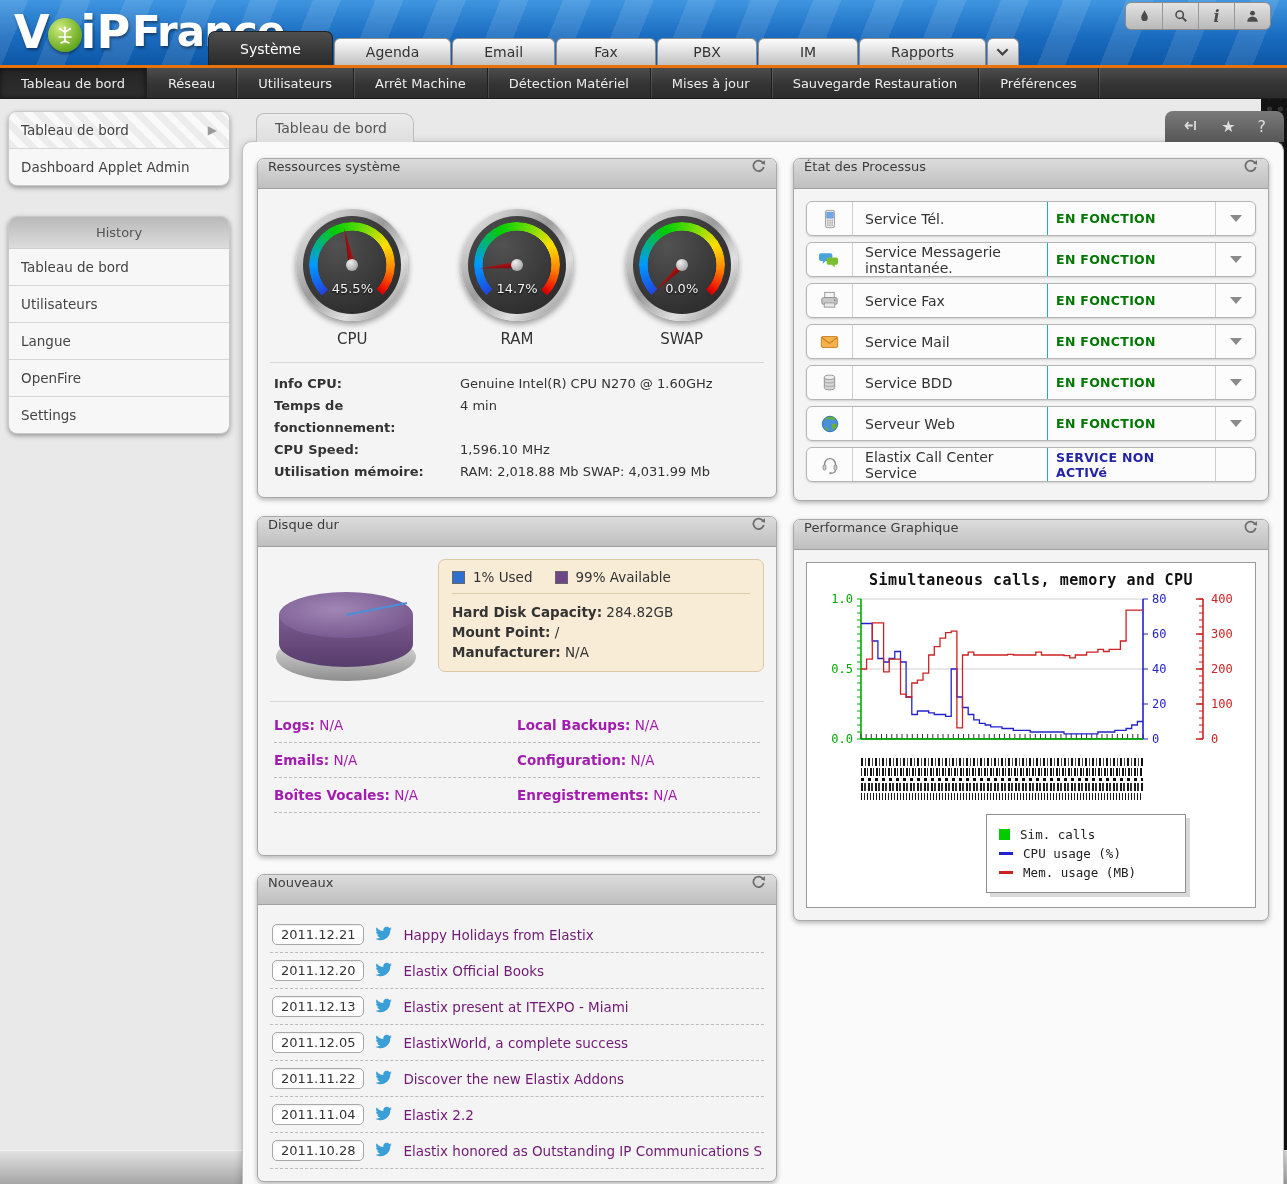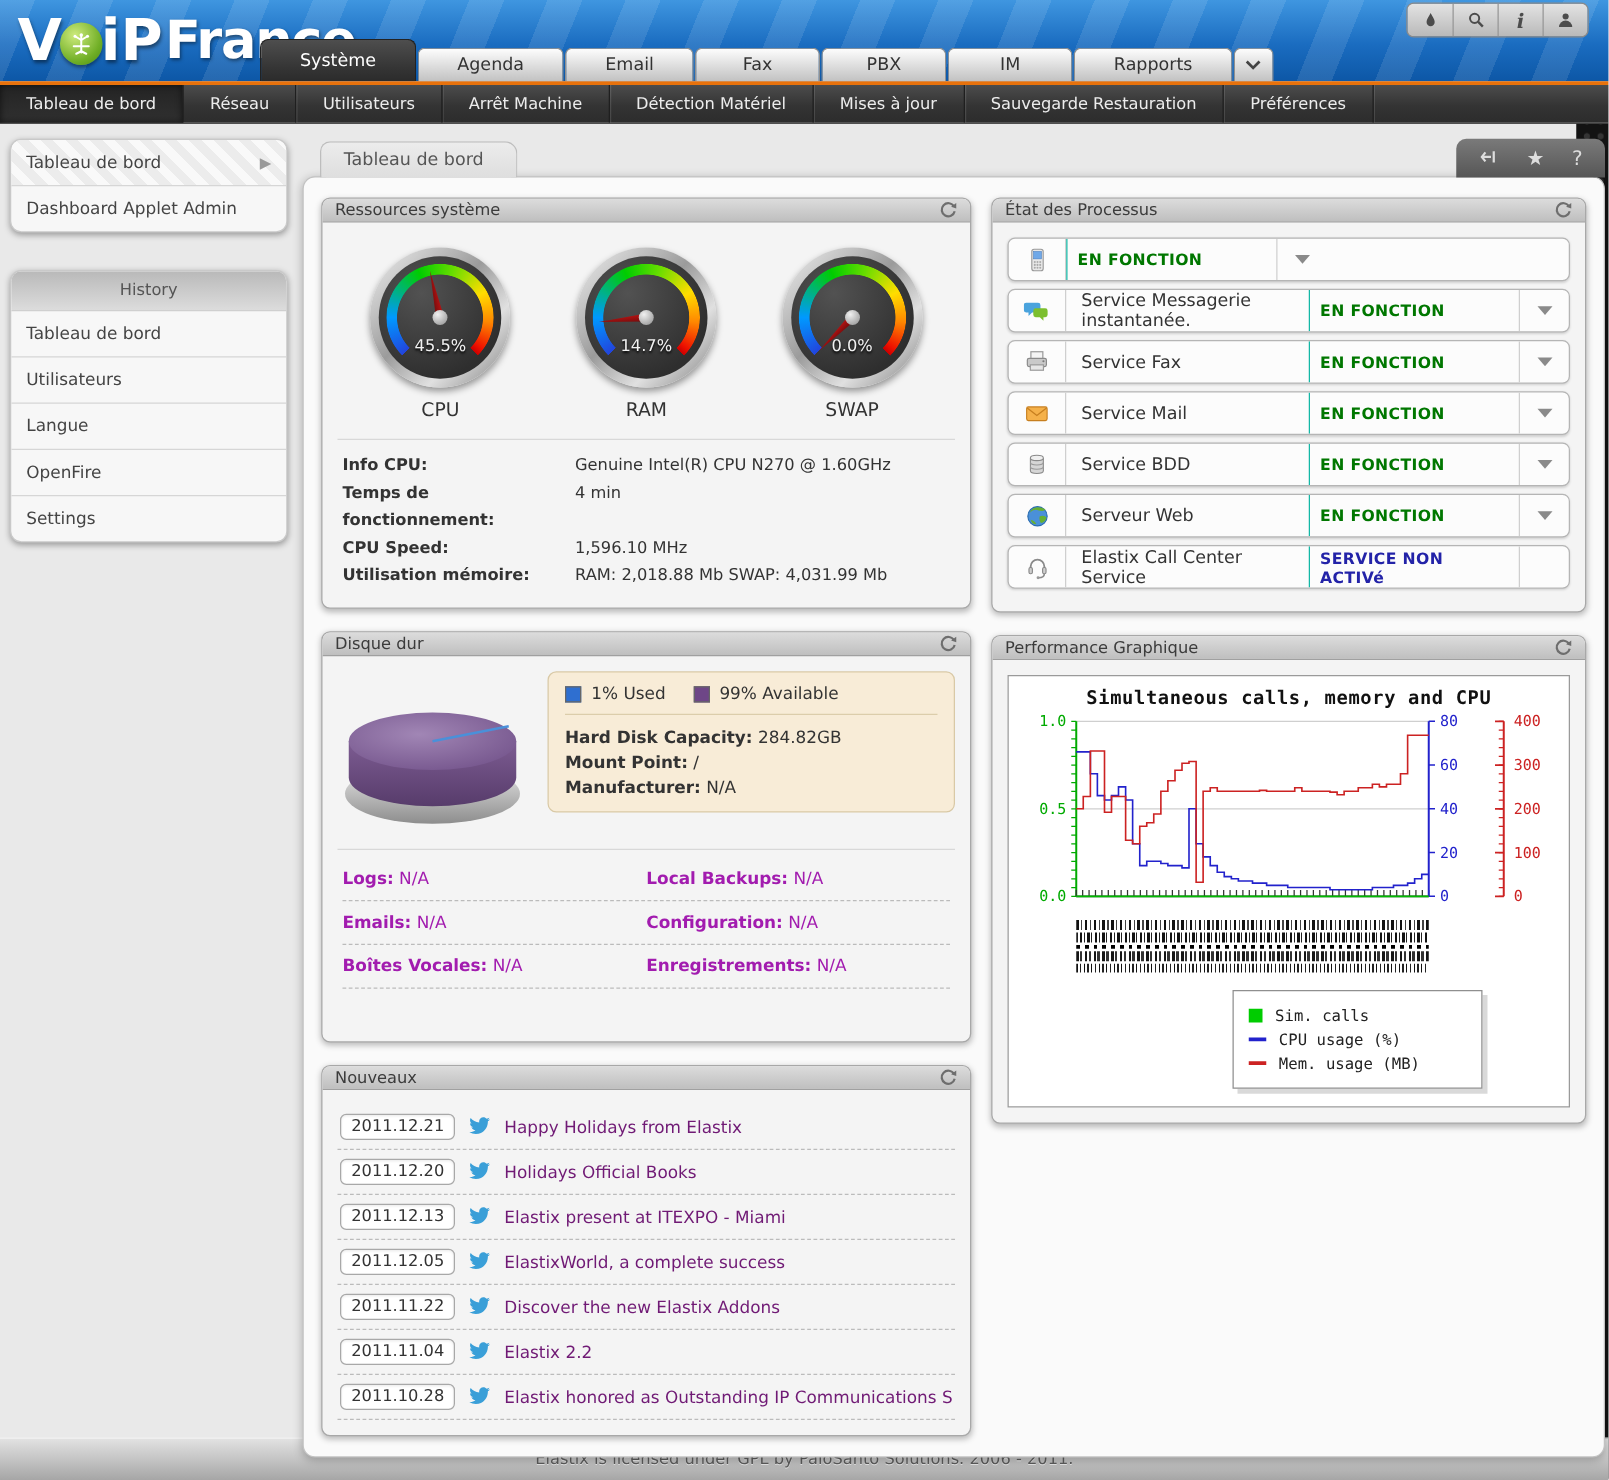--- a/index.html
+++ b/index.html
@@ -71,22 +71,22 @@
   .corner-ic { color:#ddd; font-size:16px; cursor:pointer; line-height:1; }
 
   .content-card { position:relative; background:#fafafa; border:1px solid #c2c2c2; border-radius:10px;
     box-shadow:0 2px 8px rgba(0,0,0,0.25); min-height:1000px; padding:16px 14px; z-index:1; }
   .cols { display:flex; gap:16px; }
   .col { flex:1 1 0; display:flex; flex-direction:column; gap:18px; }
 
   
   .panel { border:1px solid #a8a8a8; border-radius:7px; background:#f4f4f4;
     box-shadow:0 2px 5px rgba(0,0,0,0.28); overflow:hidden; }
-  .panel-title { height:19px; background:linear-gradient(180deg,#dcdcdc,#bfbfbf); border-bottom:1px solid #a0a0a0;
-    display:flex; align-items:center; justify-content:space-between; padding:0 10px; font-size:13px; color:#3c3c3c; }
+  .panel-title { height:30px; background:linear-gradient(180deg,#dcdcdc,#bfbfbf); border-bottom:1px solid #a0a0a0;
+    display:flex; justify-content:space-between; padding:0 10px; font-size:13px; color:#3c3c3c; }
   .refresh { cursor:pointer; display:flex; }
   .panel-body { padding:12px; }
 
   
   .gauges-row { display:flex; justify-content:space-around; padding:8px 0 14px 0; border-bottom:1px solid #d8d8d8; }
   .gauge-wrap { text-align:center; }
   .gauge { position:relative; width:112px; height:112px; border-radius:50%;
     background:linear-gradient(135deg,#f2f2f2,#9b9b9b 45%,#e0e0e0 70%,#7e7e7e); box-shadow:0 3px 6px rgba(0,0,0,0.4); }
   .gauge-face { position:absolute; inset:7px; border-radius:50%;
     background:radial-gradient(circle at 35% 30%, #525252, #2e2e2e 75%); }
@@ -442,21 +442,21 @@
                     </span>
                     <span class="news-title">Happy Holidays from Elastix</span>
                   </div>
                   <div class="news-row">
                     <span class="news-date">2011.12.20</span>
                     <span style="display:flex">
                       <svg width="19" height="17" viewBox="0 0 20 18">
                         <path d="M19 2.6c-.7.3-1.4.5-2.1.6.8-.5 1.3-1.2 1.6-2-.7.4-1.5.7-2.3.9C15.5 1.3 14.5.8 13.4.8c-2 0-3.6 1.6-3.6 3.6 0 .3 0 .6.1.8C6.9 5 4.3 3.6 2.6 1.5c-.3.6-.5 1.2-.5 1.8 0 1.3.6 2.4 1.6 3-.6 0-1.1-.2-1.6-.4 0 1.7 1.2 3.2 2.9 3.5-.3.1-.6.1-1 .1-.2 0-.5 0-.7-.1.5 1.4 1.8 2.5 3.4 2.5-1.2 1-2.8 1.5-4.5 1.5H1.5c1.6 1 3.5 1.6 5.5 1.6 6.6 0 10.2-5.5 10.2-10.2v-.5c.7-.5 1.3-1.1 1.8-1.8z" fill="#3a9fd8"></path>
                       </svg>
                     </span>
-                    <span class="news-title">Holidays Official Books</span>
+                    <span class="news-title">Elastix Official Books</span>
                   </div>
                   <div class="news-row">
                     <span class="news-date">2011.12.13</span>
                     <span style="display:flex">
                       <svg width="19" height="17" viewBox="0 0 20 18">
                         <path d="M19 2.6c-.7.3-1.4.5-2.1.6.8-.5 1.3-1.2 1.6-2-.7.4-1.5.7-2.3.9C15.5 1.3 14.5.8 13.4.8c-2 0-3.6 1.6-3.6 3.6 0 .3 0 .6.1.8C6.9 5 4.3 3.6 2.6 1.5c-.3.6-.5 1.2-.5 1.8 0 1.3.6 2.4 1.6 3-.6 0-1.1-.2-1.6-.4 0 1.7 1.2 3.2 2.9 3.5-.3.1-.6.1-1 .1-.2 0-.5 0-.7-.1.5 1.4 1.8 2.5 3.4 2.5-1.2 1-2.8 1.5-4.5 1.5H1.5c1.6 1 3.5 1.6 5.5 1.6 6.6 0 10.2-5.5 10.2-10.2v-.5c.7-.5 1.3-1.1 1.8-1.8z" fill="#3a9fd8"></path>
                       </svg>
                     </span>
                     <span class="news-title">Elastix present at ITEXPO - Miami</span>
                   </div>
@@ -525,20 +525,21 @@
                           <circle cx="13.4" cy="12.8" r="0.9"></circle>
                           <circle cx="8.6" cy="15.3" r="0.9"></circle>
                           <circle cx="11" cy="15.3" r="0.9"></circle>
                           <circle cx="13.4" cy="15.3" r="0.9"></circle>
                           <circle cx="8.6" cy="17.8" r="0.9"></circle>
                           <circle cx="11" cy="17.8" r="0.9"></circle>
                           <circle cx="13.4" cy="17.8" r="0.9"></circle>
                         </g>
                       </svg>
                     </span>
+                    <span class="proc-name">Service Tél.</span>
                     <span class="proc-status" style="color:#007700">EN FONCTION</span>
                     <span class="proc-dd">
                       <span class="dd-tri"></span>
                     </span>
                   </div>
                   <div class="proc-row">
                     <span class="proc-ic">
                       <svg width="21" height="21" viewBox="0 0 22 22">
                         <path d="M2 4.5 h10 a2 2 0 0 1 2 2 v4 a2 2 0 0 1 -2 2 h-5 l-3 3 v-3 h-2 a2 2 0 0 1 -2 -2 v-4 a2 2 0 0 1 2 -2z" fill="#4aa3dd"></path>
                         <path d="M10 9 h8 a2 2 0 0 1 2 2 v3.5 a2 2 0 0 1 -2 2 h-1.5 v3 l-3 -3 h-3.5 a2 2 0 0 1 -2 -2 v-3.5 a2 2 0 0 1 2 -2z" fill="#7cbf2e"></path>

